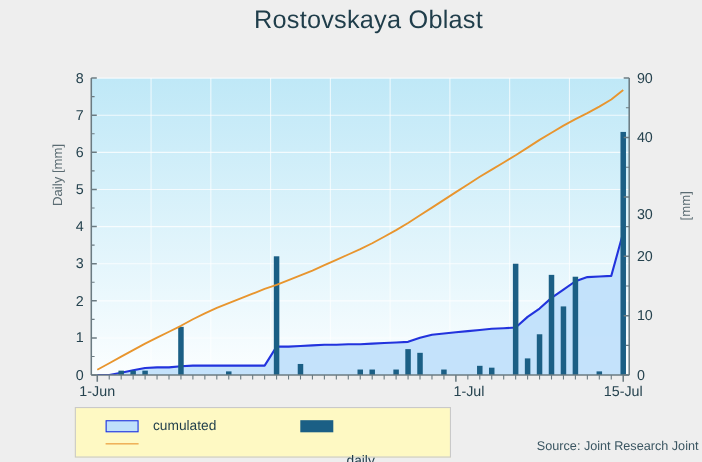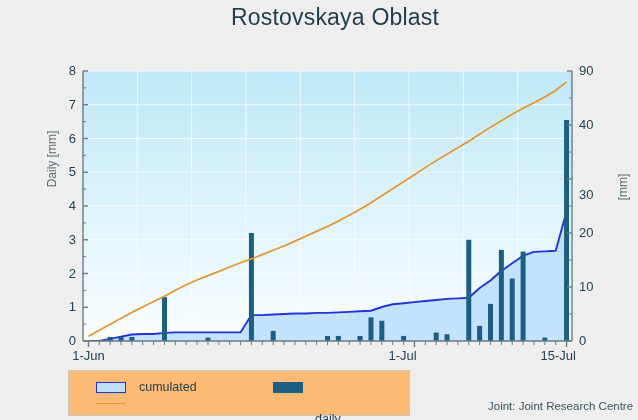--- a/index.html
+++ b/index.html
@@ -69,21 +69,21 @@
   .ytick-left { right: 0; text-align: right; }
   .ytick-right { left: 0; text-align: left; }
 
   .legend-box {
     position: absolute;
     left: 52px;
     top: 370px;
     width: 340px;
     height: 44px;
     border: 1px solid #c9c9c9;
-    background: #fdba74;
+    background: #fef9c3;
   }
   .legend-item {
     position: absolute;
     font-size: 12.5px;
     color: #1f3d4a;
     white-space: nowrap;
   }
   .swatch-cumulated {
     position: absolute;
     width: 30px; height: 11px;
@@ -132,22 +132,22 @@
   <div id="ytick-right-container">
       <div class="tick-label ytick-right" style="left: 563px; top: 333px;">0</div>
       <div class="tick-label ytick-right" style="left: 563px; top: 279px;">10</div>
       <div class="tick-label ytick-right" style="left: 563px; top: 225px;">20</div>
       <div class="tick-label ytick-right" style="left: 563px; top: 171px; margin-top: 16px;">30</div>
       <div class="tick-label ytick-right" style="left: 563px; top: 117px;">40</div>
       <div class="tick-label ytick-right" style="left: 563px; top: 63px;">90</div>
     </div>
   <div id="xtick-container">
       <div class="tick-label" style="top: 348px; left: 46.4333px; width: 52px; text-align: center;">1-Jun</div>
-      <div class="tick-label" style="top: 348px; left: 372.433px; width: 52px; text-align: left;">1-Jul</div>
-      <div class="tick-label" style="top: 348px; left: 524.567px; width: 52px; ">15-Jul</div>
+      <div class="tick-label" style="top: 348px; left: 372.433px; width: 52px; text-align: right;">1-Jul</div>
+      <div class="tick-label" style="top: 348px; left: 524.567px; width: 52px; text-align: center;">15-Jul</div>
     </div>
 
   <svg id="plot-svg" width="638" height="420" style="position:absolute;left:0;top:0;">
     <defs>
       <linearGradient id="bgGrad" x1="0" y1="0" x2="0" y2="1">
         <stop offset="0%" stop-color="#bfe8f7"></stop>
         <stop offset="100%" stop-color="#fbfeff"></stop>
       </linearGradient>
       <clipPath id="plotClip">
         <rect id="clipRect" x="67" y="71" width="489" height="270"></rect>
@@ -283,15 +283,15 @@
   </svg>
 
   <div class="legend-box">
     <span class="swatch-cumulated" style="left:27px; top:11px;"></span>
     <span class="legend-item" style="left:70px; top:9px;">cumulated</span>
     <span class="swatch-daily" style="left:204px; top:11px;"></span>
     <span class="legend-item" style="left:246px; top:9px;margin-top:32px;">daily</span>
     <span class="swatch-line" style="left:27px; top:32px;"></span>
   </div>
 
-  <div class="credit" style="left:472px; top:400px;">Joint: Joint Research Centre</div>
+  <div class="credit" style="left:472px; top:400px;">Source: Joint Research Joint</div>
 
 </div>
 
 </body></html>

